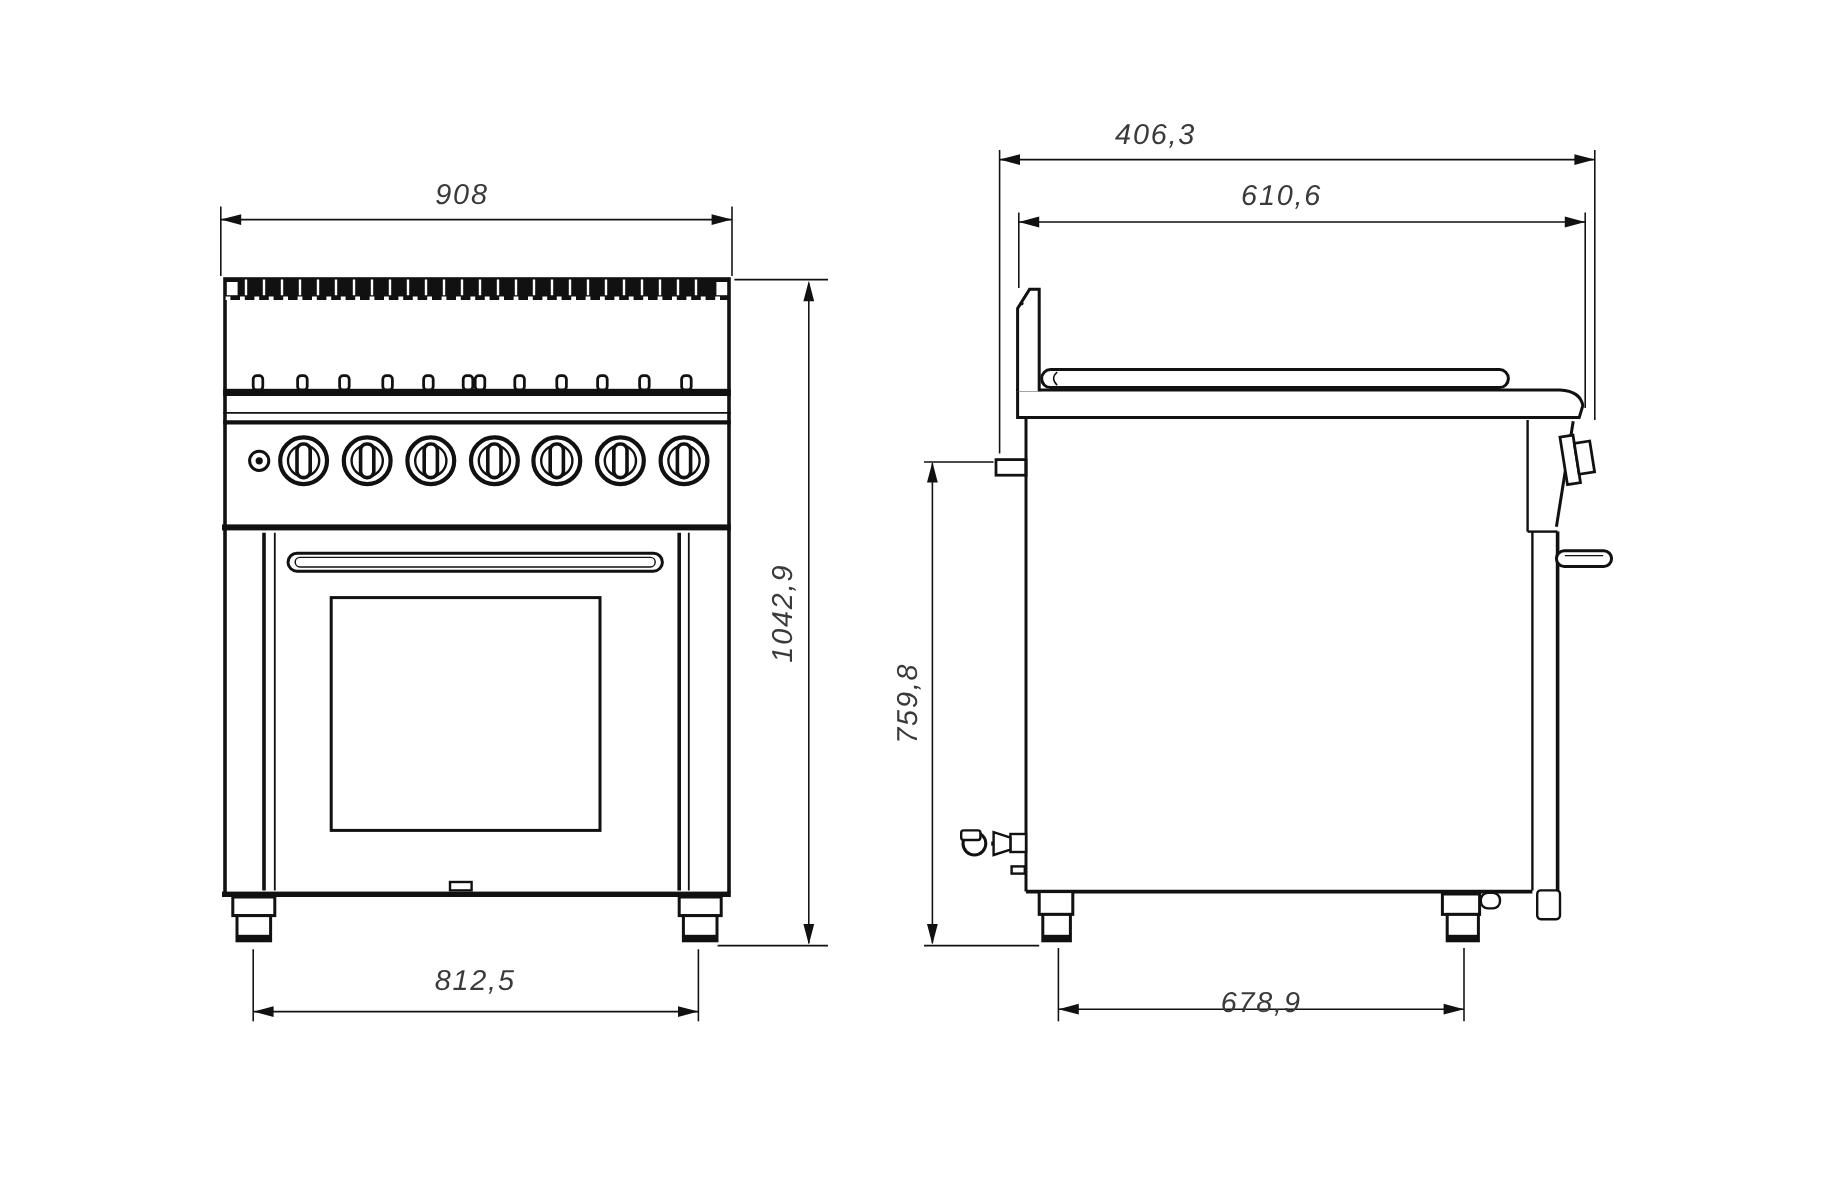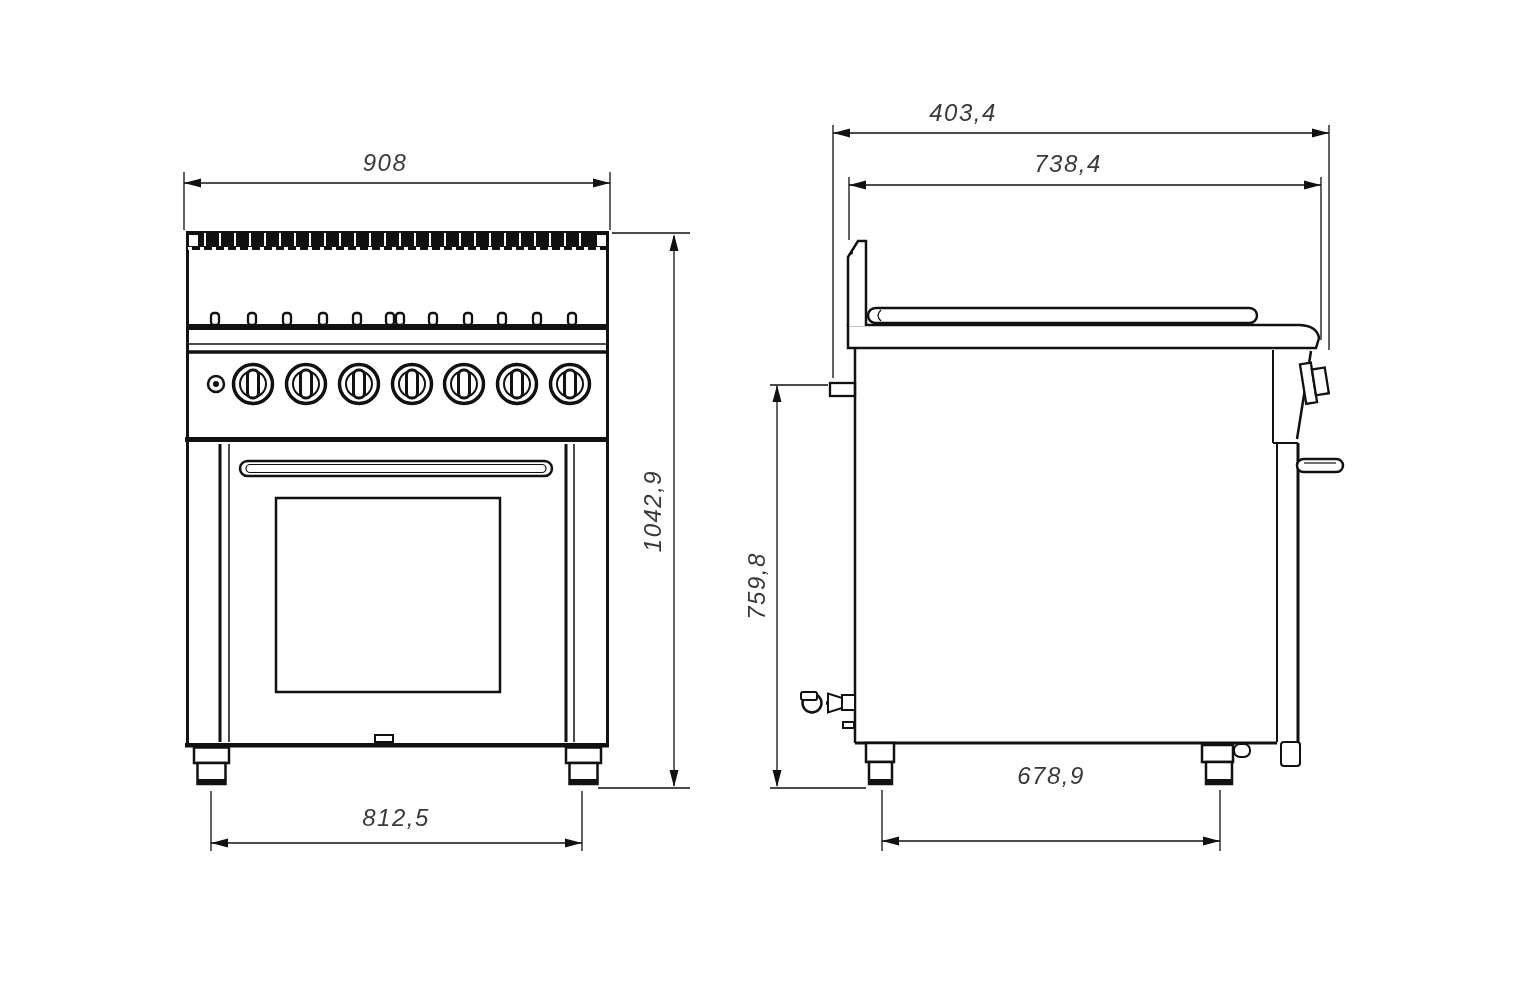--- a/index.html
+++ b/index.html
@@ -234,18 +234,18 @@
       <path d="M882,790 V851 M1220,790 V851"></path>
       <path d="M882,841 H1220"></path>
       <path d="M882,841 L899,836.5 L899,845.5 Z M1220,841 L1203,836.5 L1203,845.5 Z" fill="#111" stroke="none"></path>
     </g>
   </g>
 </svg>
 
 <div class="dim-label" style="left:385px;top:163px">908</div>
 <div class="dim-label rot" style="left:653px;top:511px">1042,9</div>
 <div class="dim-label" style="left:396px;top:818px">812,5</div>
-<div class="dim-label" style="left:963px;top:113px">403,4</div>
-<div class="dim-label" style="left:1068px;top:164px">738,4</div>
+<div class="dim-label" style="left:963px;top:113px">406,3</div>
+<div class="dim-label" style="left:1068px;top:164px">610,6</div>
 <div class="dim-label rot" style="left:757px;top:586px">759,8</div>
-<div class="dim-label" style="left:1051px;top:776px">678,9</div>
+<div class="dim-label" style="left:1051px;top:836px">678,9</div>
 
 </div>
 
 </body></html>

